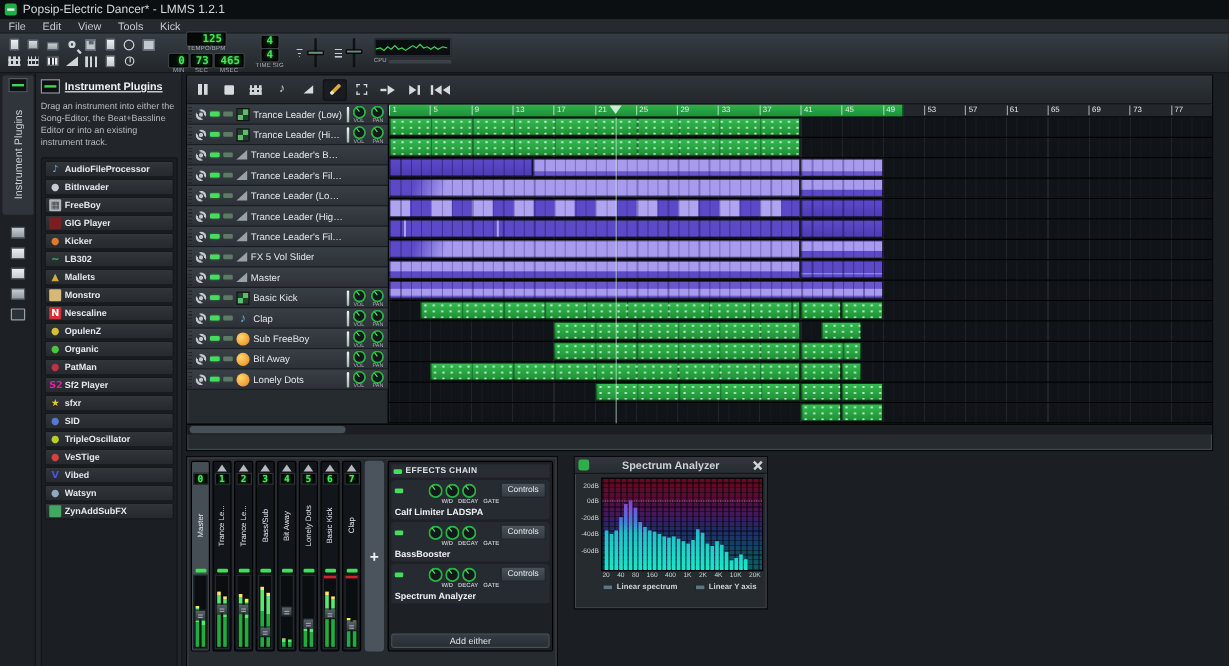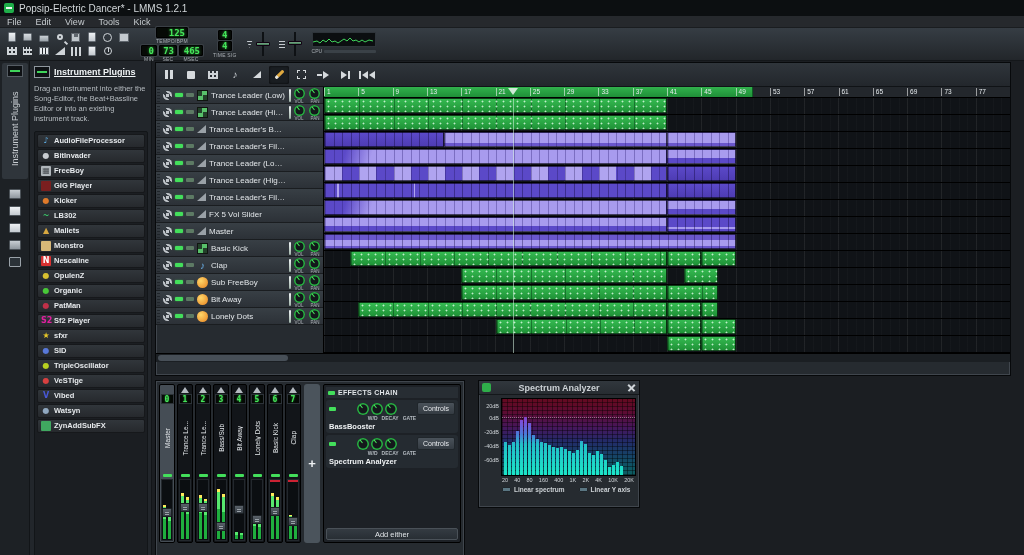--- a/index.html
+++ b/index.html
@@ -960,20 +960,43 @@
             </div>
           </div>
         <div class="bigplus">+</div>
         <div class="fxchain">
           <div class="fxhead">
             <div class="fxled"></div>
             <span class="fxheadtext">EFFECTS CHAIN</span>
           </div>
           <div id="fx-slots">
 
+          <div class="fxslot" style="margin-bottom:2px">
+                <div class="fxrow">
+                  <div class="fxled"></div>
+                  <div class="fxknobs">
+                    <div class="fxknobcol">
+                      <div class="fxknob"></div>
+                    </div>
+                    <div class="fxknobcol">
+                      <div class="fxknob"></div>
+                    </div>
+                    <div class="fxknobcol">
+                      <div class="fxknob"></div>
+                    </div>
+                  </div>
+                  <div class="ctrlbtn">Controls</div>
+                </div>
+                <div class="fxknoblabels">
+                  <span>W/D</span>
+                  <span>DECAY</span>
+                  <span>GATE</span>
+                </div>
+                <div class="fxname">Calf Limiter LADSPA</div>
+              </div>
               <div class="fxslot" style="margin-bottom:2px">
                 <div class="fxrow">
                   <div class="fxled"></div>
                   <div class="fxknobs">
                     <div class="fxknobcol">
                       <div class="fxknob"></div>
                     </div>
                     <div class="fxknobcol">
                       <div class="fxknob"></div>
                     </div>

